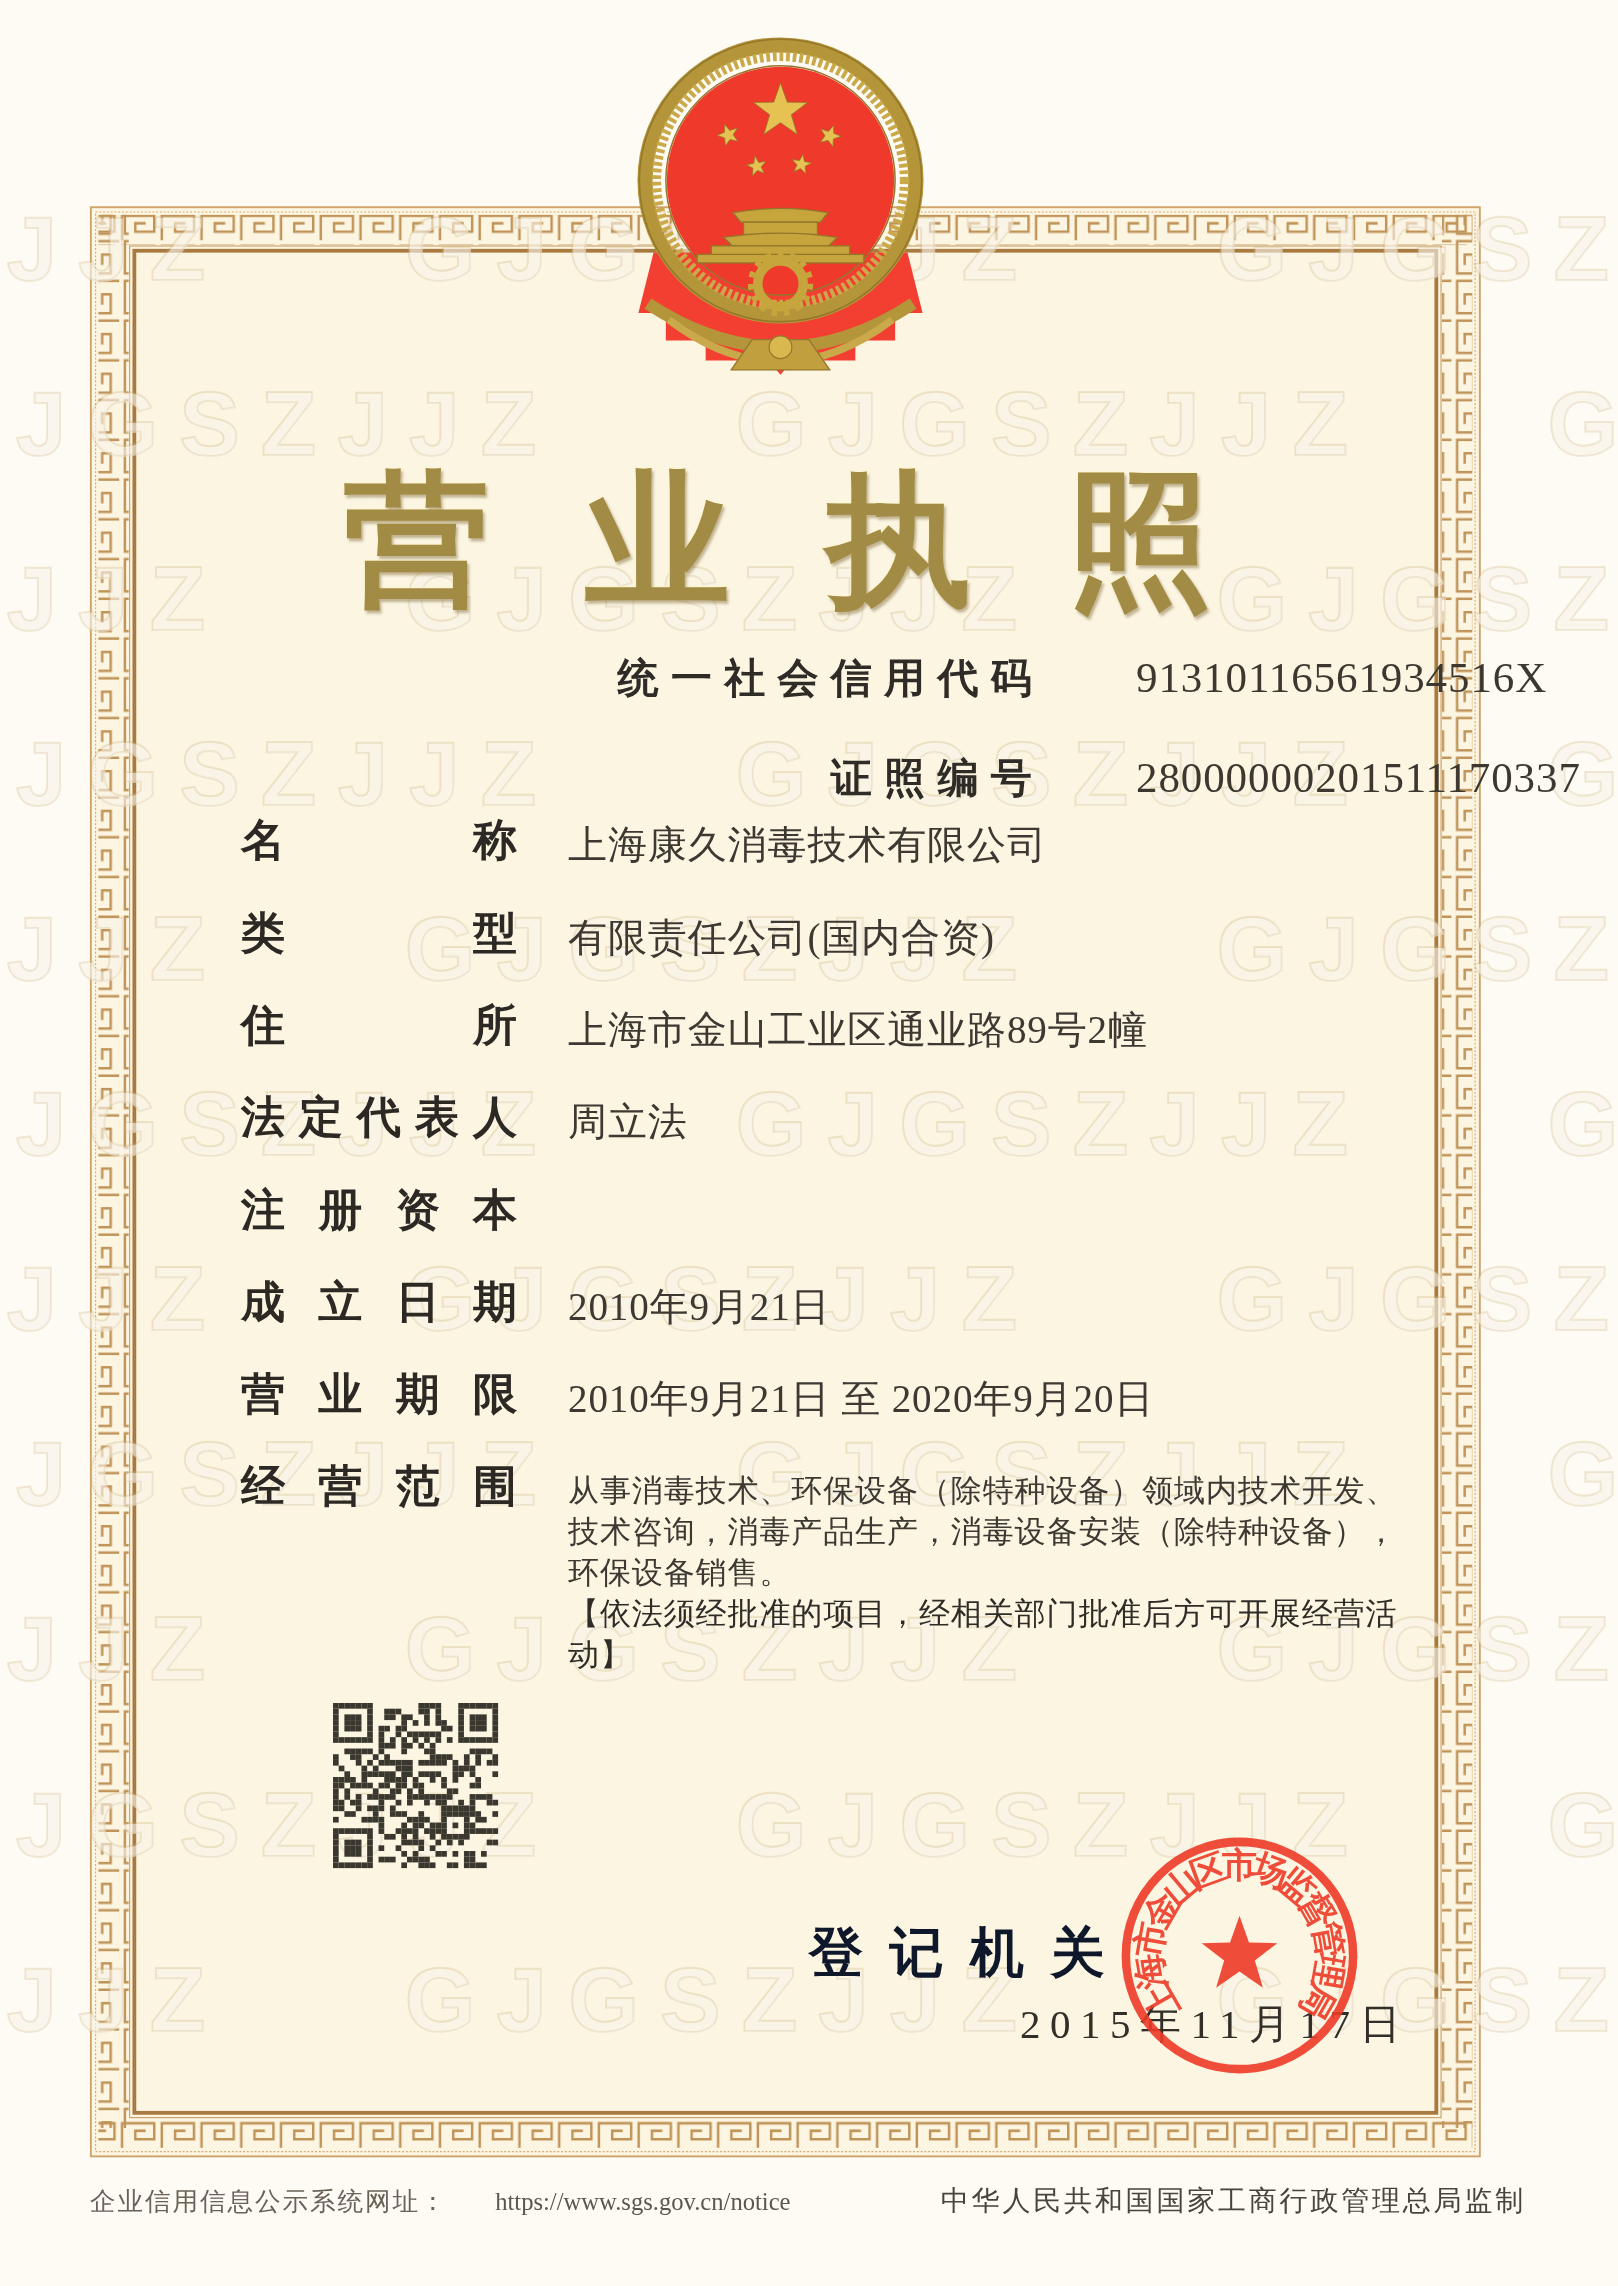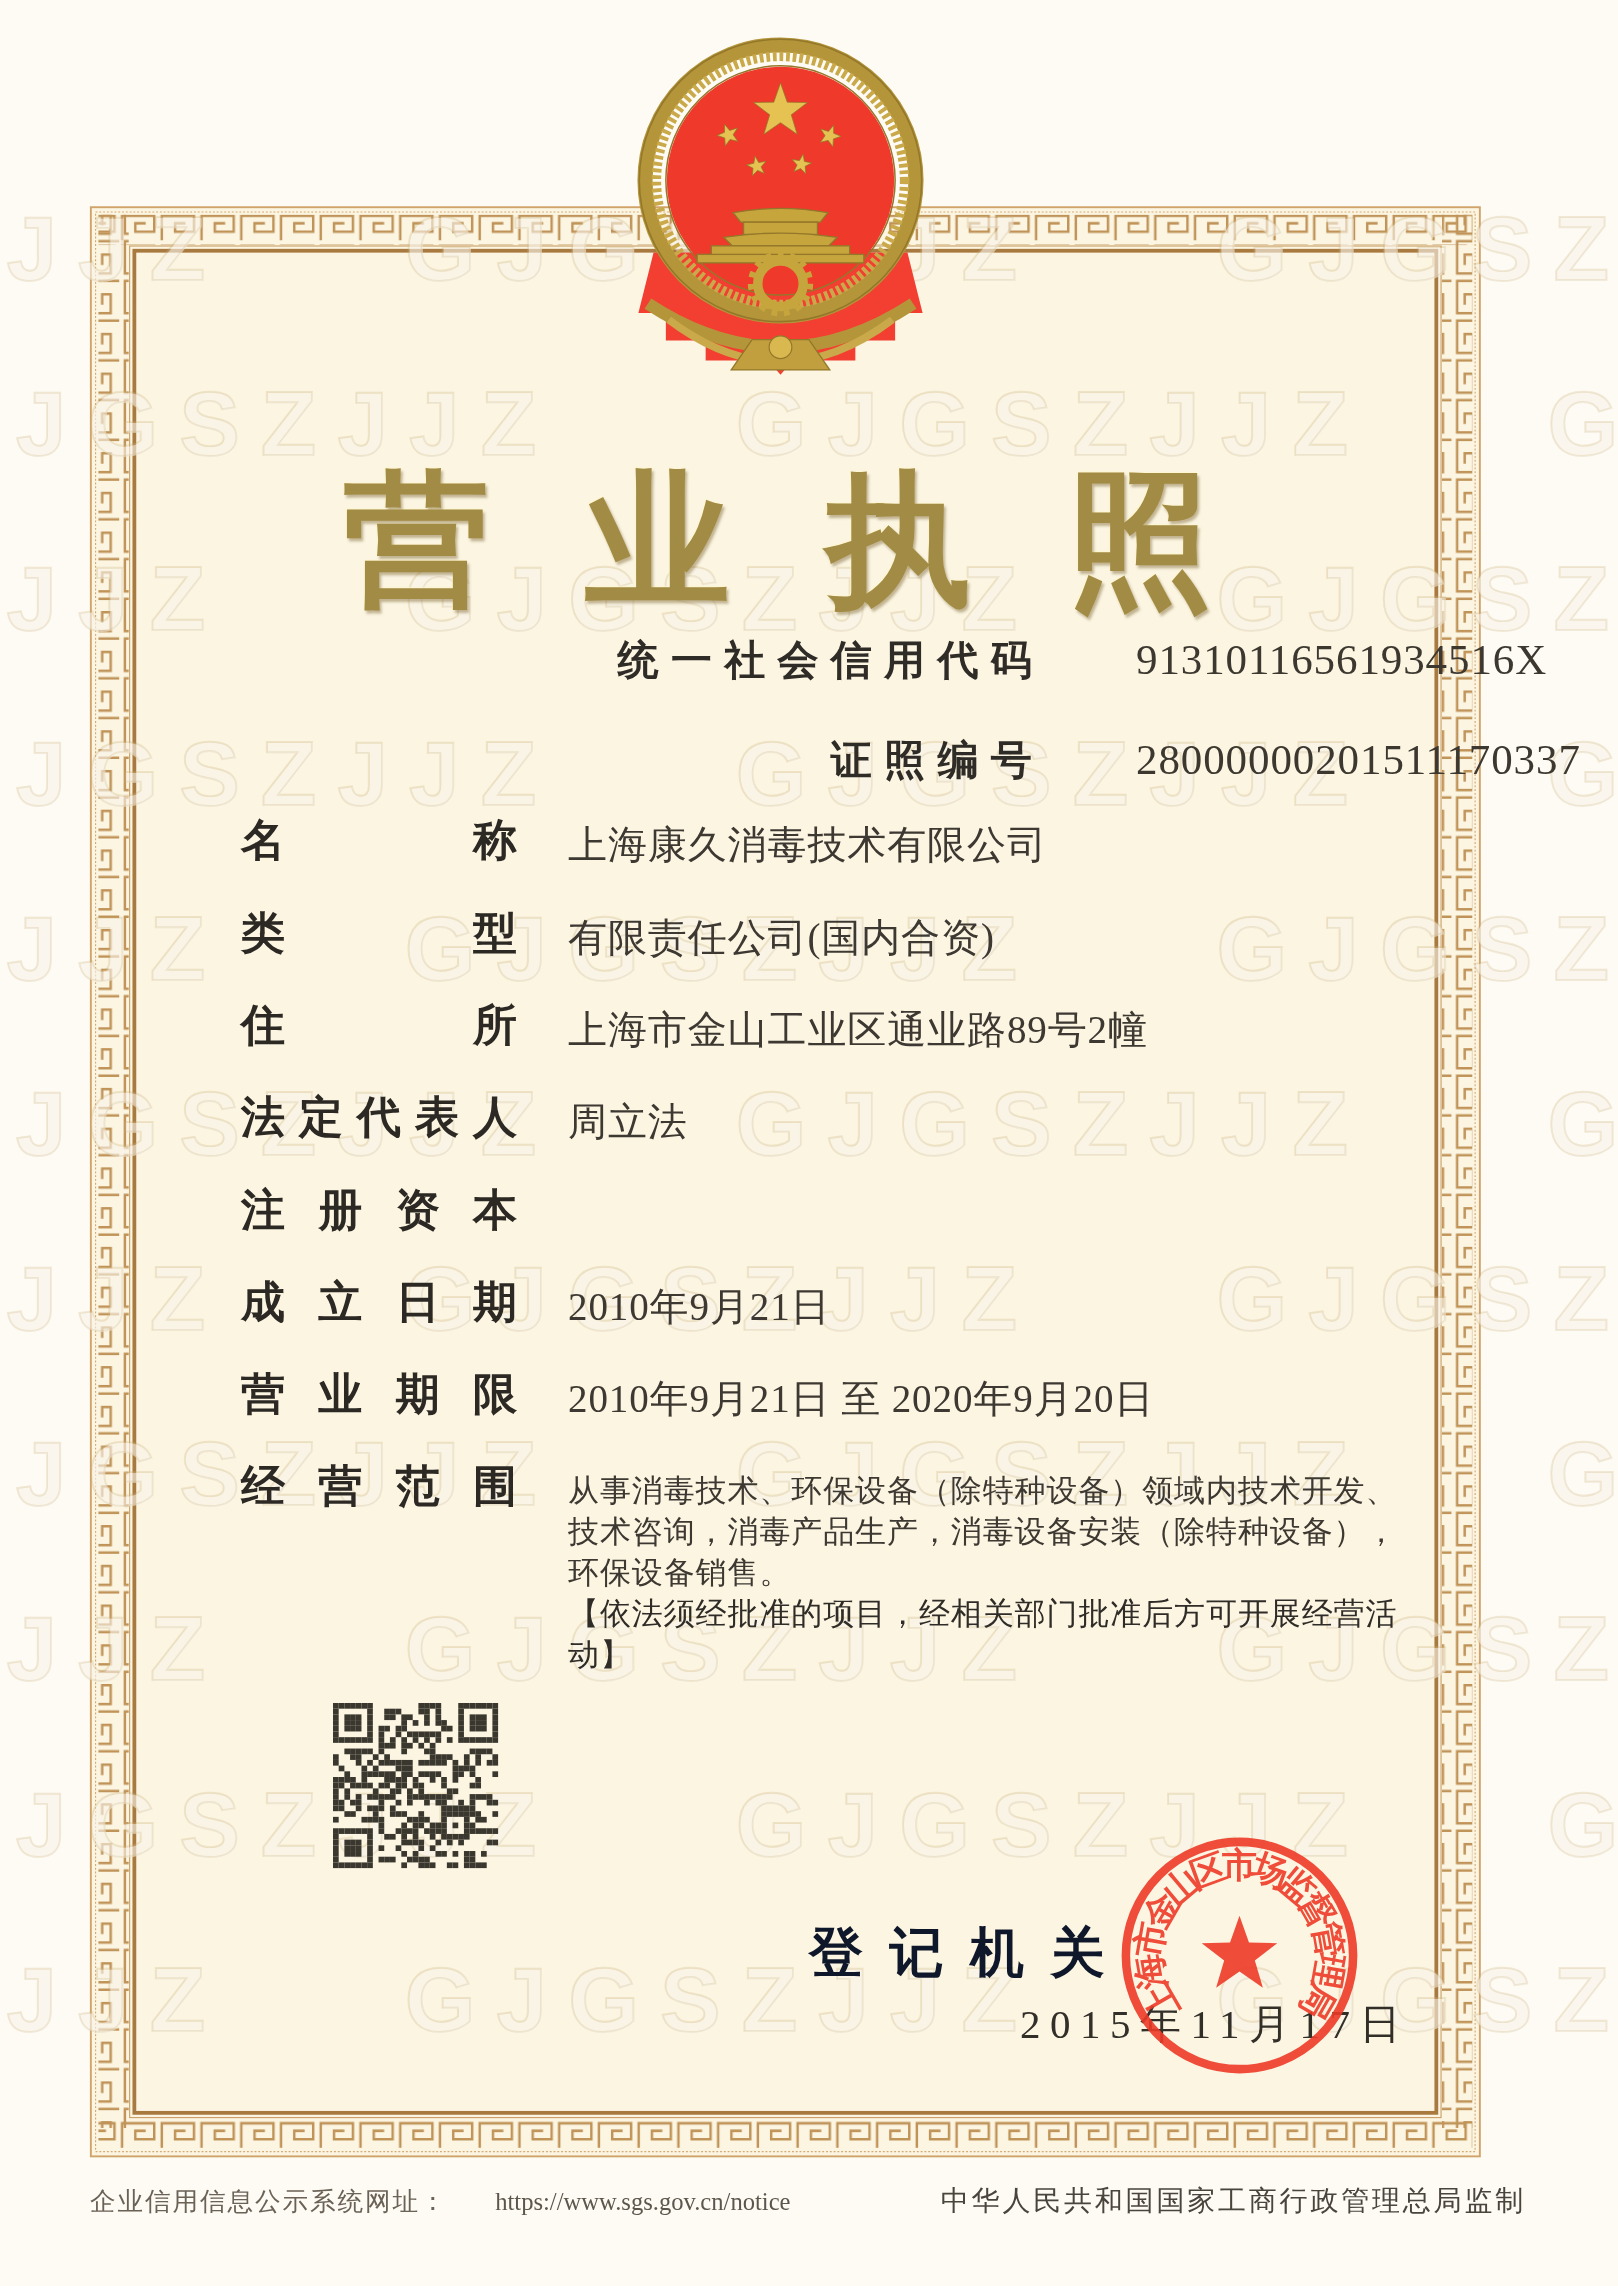--- a/index.html
+++ b/index.html
@@ -15,21 +15,21 @@
       color:rgba(226,208,164,.14);
       -webkit-text-stroke:1.9px rgba(203,176,120,.25);
       text-shadow:0.9px 0.9px 0 rgba(255,255,255,.55);}
   
   #emblem{position:absolute;left:591px;top:26.5px;z-index:2;}
   
   .title{position:absolute;left:344px;top:424px;z-index:3;font-size:145px;line-height:175px;
          font-weight:700;letter-spacing:96px;color:#a28b44;white-space:nowrap;
          text-shadow:1.9px 2.8px 2.8px rgba(122,98,44,.45),-0.9px -0.9px 0.9px rgba(255,246,205,.8);margin-top:30px;}
   
-  .codes{position:absolute;left:606px;top:634px;z-index:3;display:grid;
+  .codes{position:absolute;left:606px;top:652px;z-index:3;display:grid;
          grid-template-columns:438px auto;column-gap:15px;row-gap:5.7px;align-items:baseline;gap:48px;}
   .codes .lab{text-align:right;font-size:41px;line-height:51px;letter-spacing:12.3px;
               color:#2f2b27;font-weight:700;}
   .codes .val{font-size:43px;line-height:51px;color:#3c3830;letter-spacing:0.9px;margin-left:44px;}
   
   .frow{position:absolute;left:0;width:1536px;height:61px;z-index:3;}
   .flab{position:absolute;left:241px;top:0;width:276px;font-size:44px;font-weight:700;
         color:#2c2823;text-align:justify;text-align-last:justify;line-height:53px;}
   .fval{position:absolute;left:568px;top:6.6px;width:833px;font-size:39px;color:#3d3831;
         letter-spacing:0.9px;line-height:47px;}

